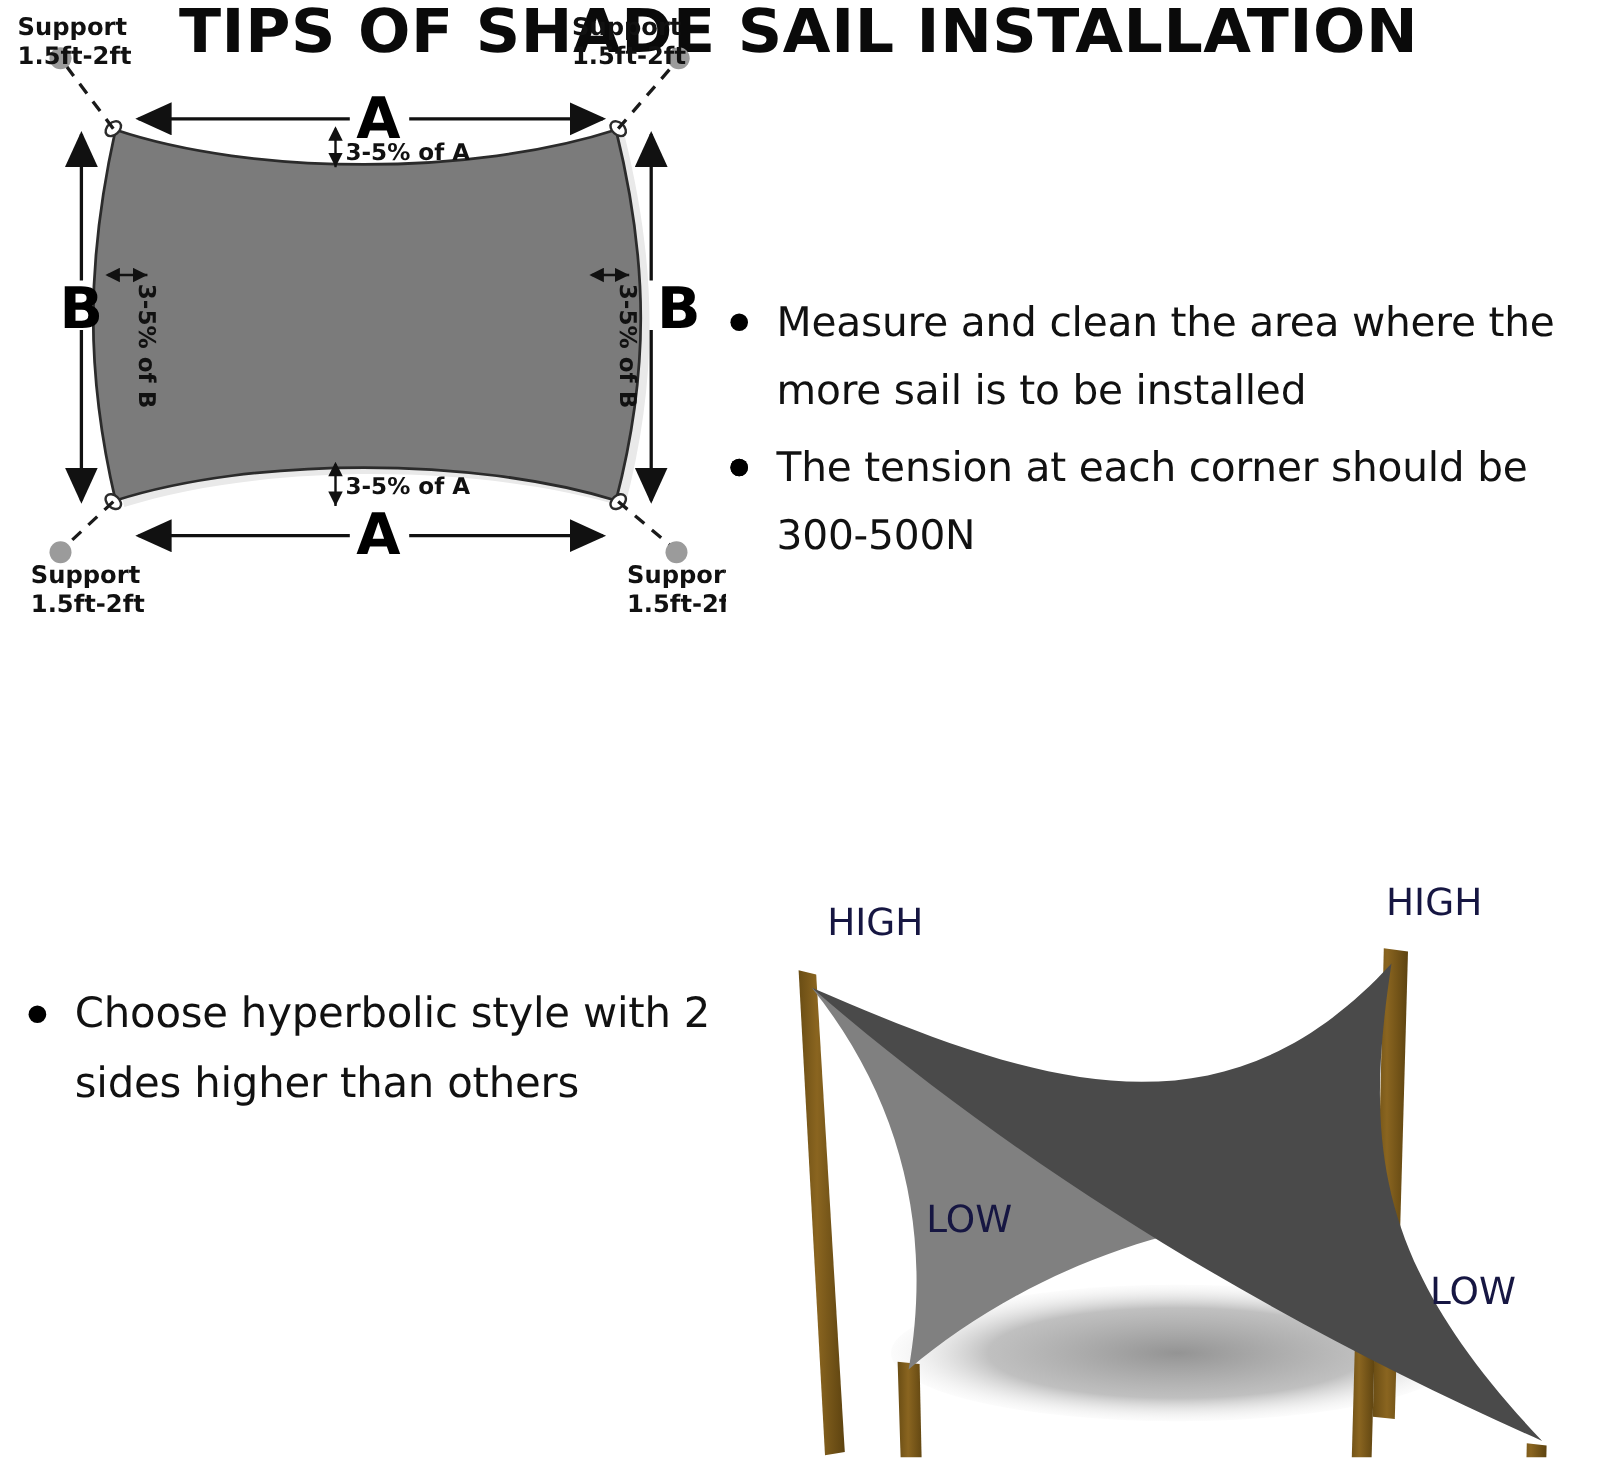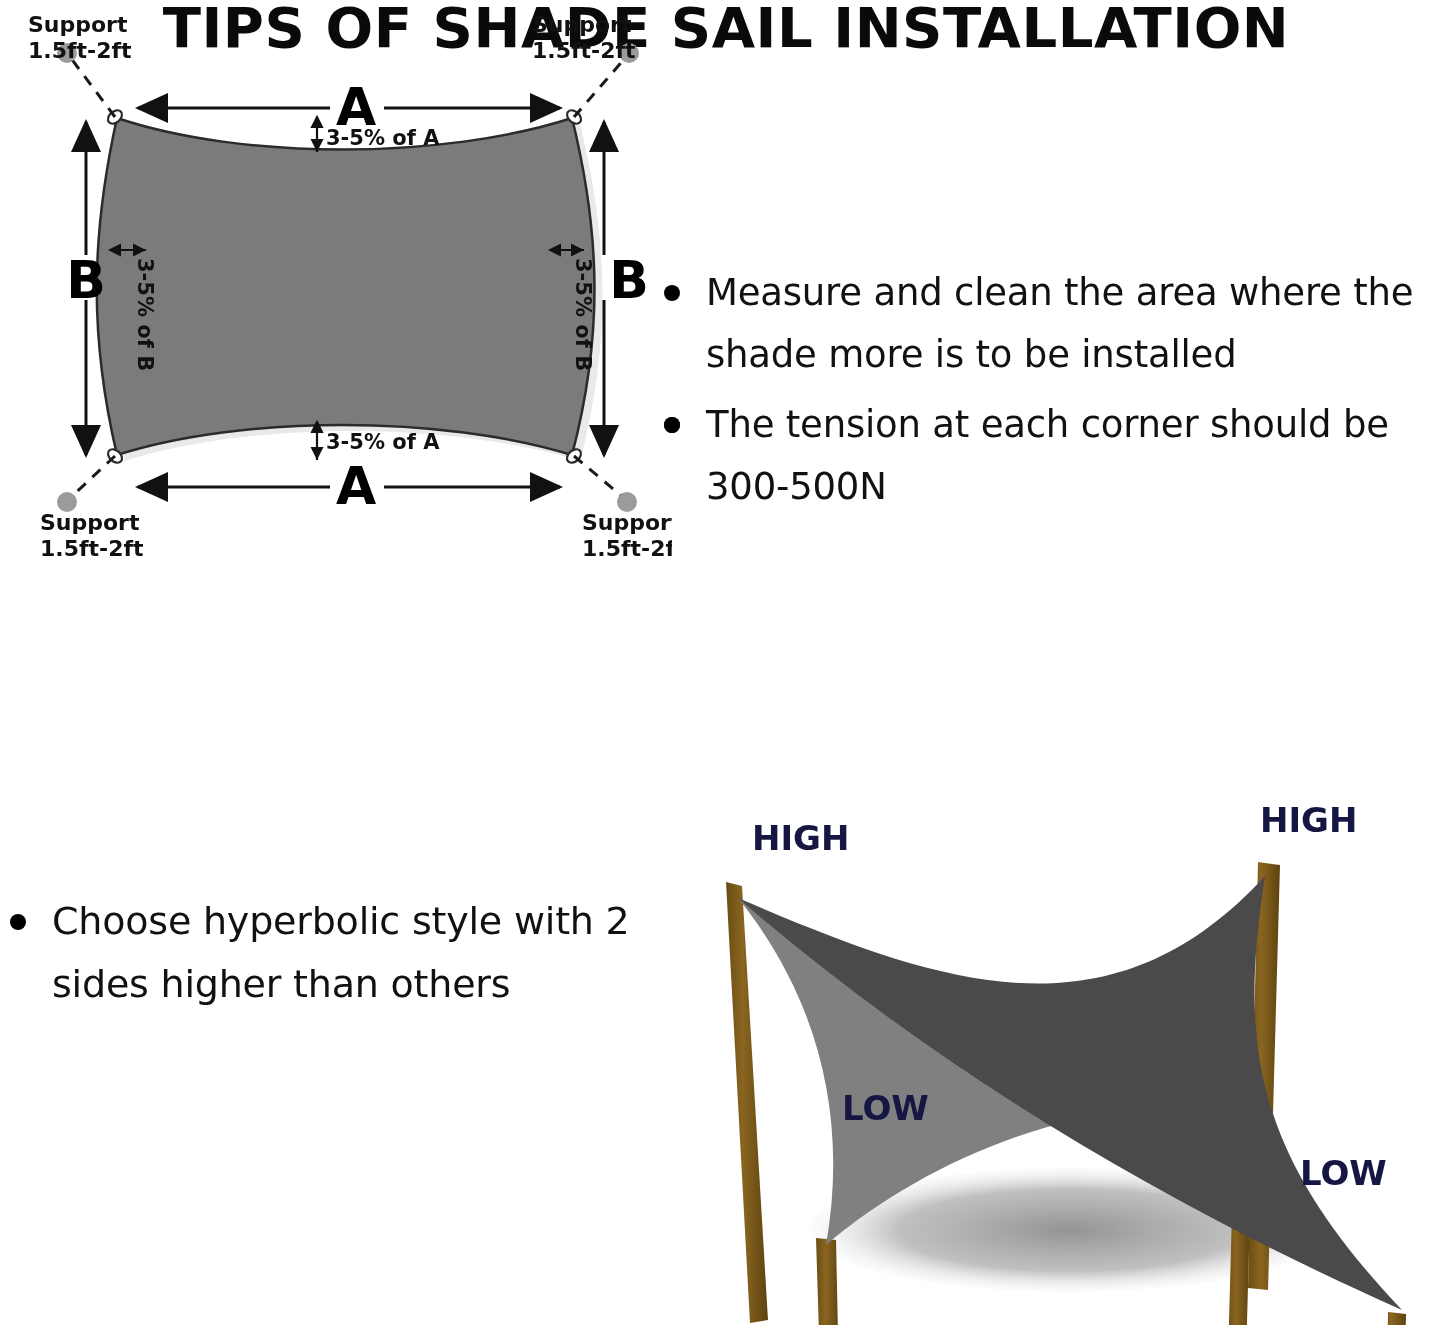--- a/index.html
+++ b/index.html
@@ -20,24 +20,24 @@
     font-weight:bold;
     font-size:55px;
     letter-spacing:0.5px;
     line-height:60px;
     color:#0a0a0a;
     transform:scaleX(1.02);
   }
 
   
   .quad{position:absolute;}
-  #rect-diagram{left:12px;top:160;width:660px;height:580px;text-align:right;}
+  #rect-diagram{left:0;top:160;width:660px;height:580px;text-align:right;}
   #tips-top{left:648px;top:262px;width:812px;}
-  #tips-bottom{left:0px;top:890px;width:640px;}
-  #sail-3d{left:640px;top:790px;width:812px;height:535px;font-weight:bold;}
+  #tips-bottom{left:16px;top:890px;width:640px;}
+  #sail-3d{left:640px;top:790px;width:812px;height:535px;}
 
   
   ul.bullets{
     list-style:none;margin:0;padding:0;
   }
   ul.bullets li{
     position:relative;
     padding-left:58px;
     margin-bottom:8px;
     font-size:37px;
@@ -175,21 +175,21 @@
         <line x1="538" y1="250" x2="572" y2="250" stroke="#111" stroke-width="2.2" marker-start="url(#tinyTail)" marker-end="url(#tinyHead)"></line>
         <text x="0" y="0" transform="translate(564,258) rotate(90)" font-size="21" font-weight="700" fill="#111" font-family="DejaVu Sans, Liberation Sans, sans-serif">3-5% of B</text>
       </g>
     </svg>
   </div>
 
   <div class="quad" id="tips-top">
     <ul class="bullets">
       <li>
         <span class="dot"></span>
-        <span>Measure and clean the area where the shade more is to be installed</span>
+        <span>Measure and clean the area where the more sail is to be installed</span>
       </li>
       <li>
         <span class="dot"></span>
       </li>
       <li>
         <span class="dot"></span>
         <span>The tension at each corner should be 300-500N</span>
       </li>
     </ul>
   </div>

